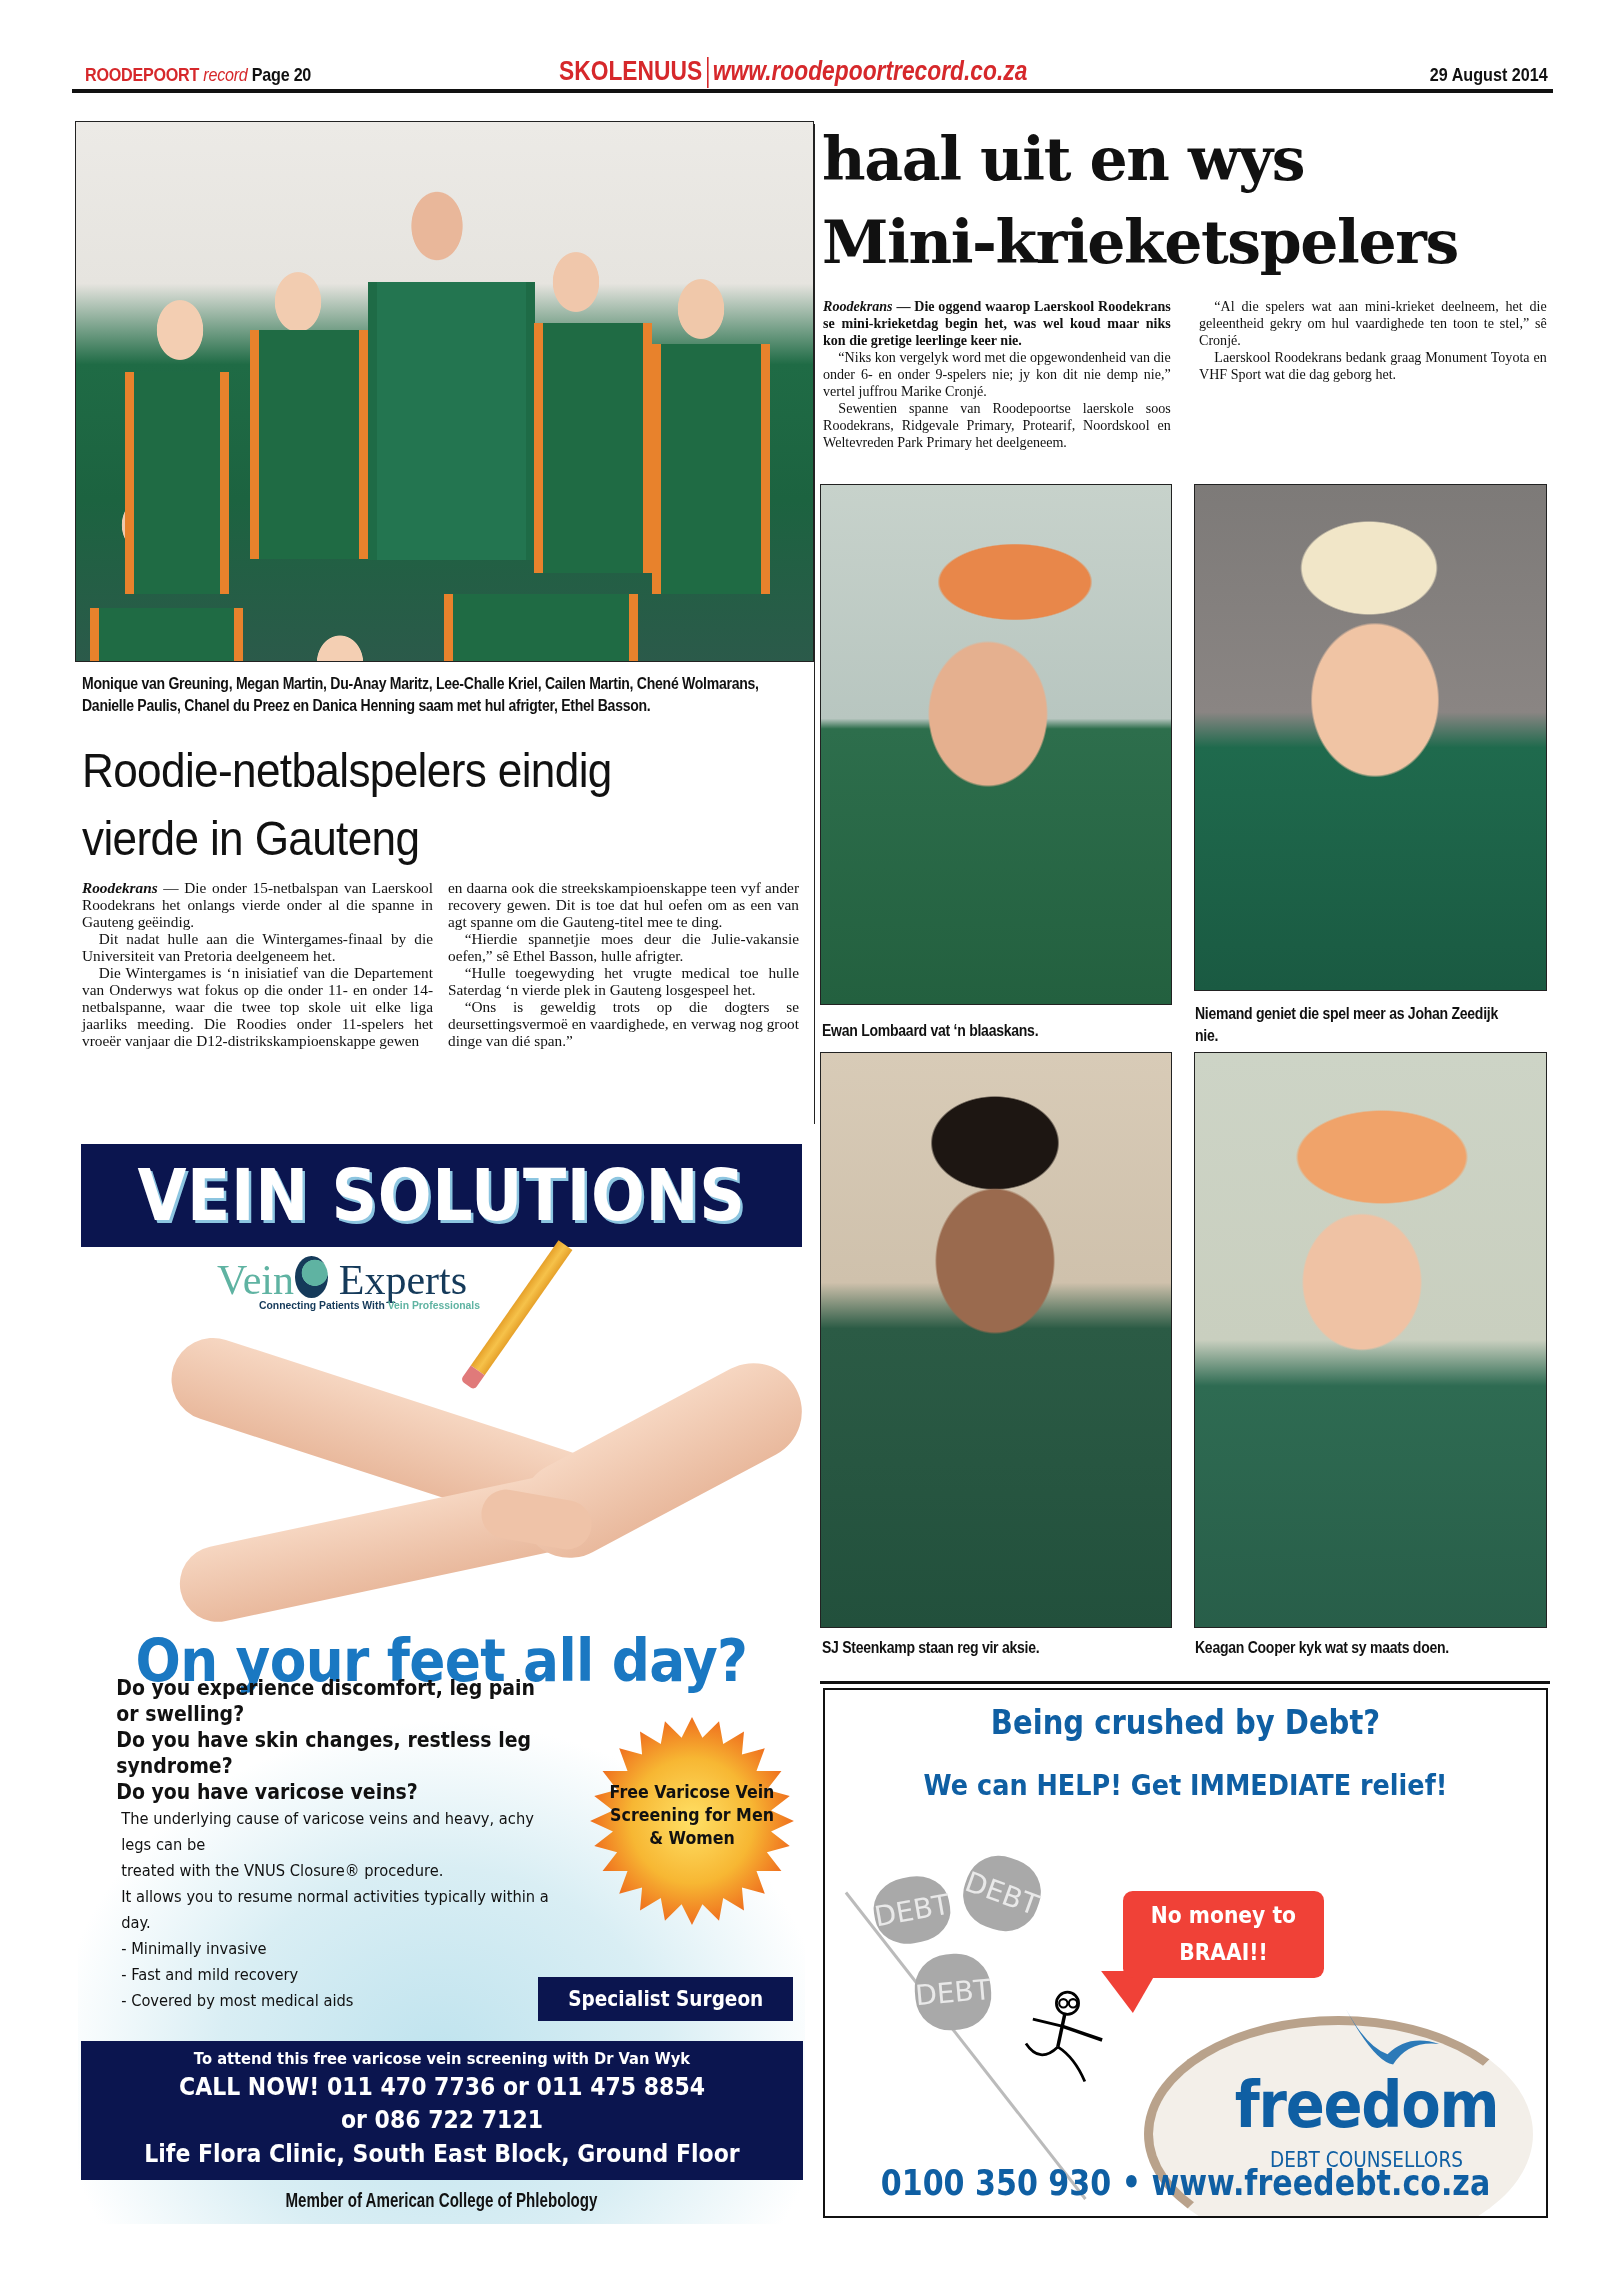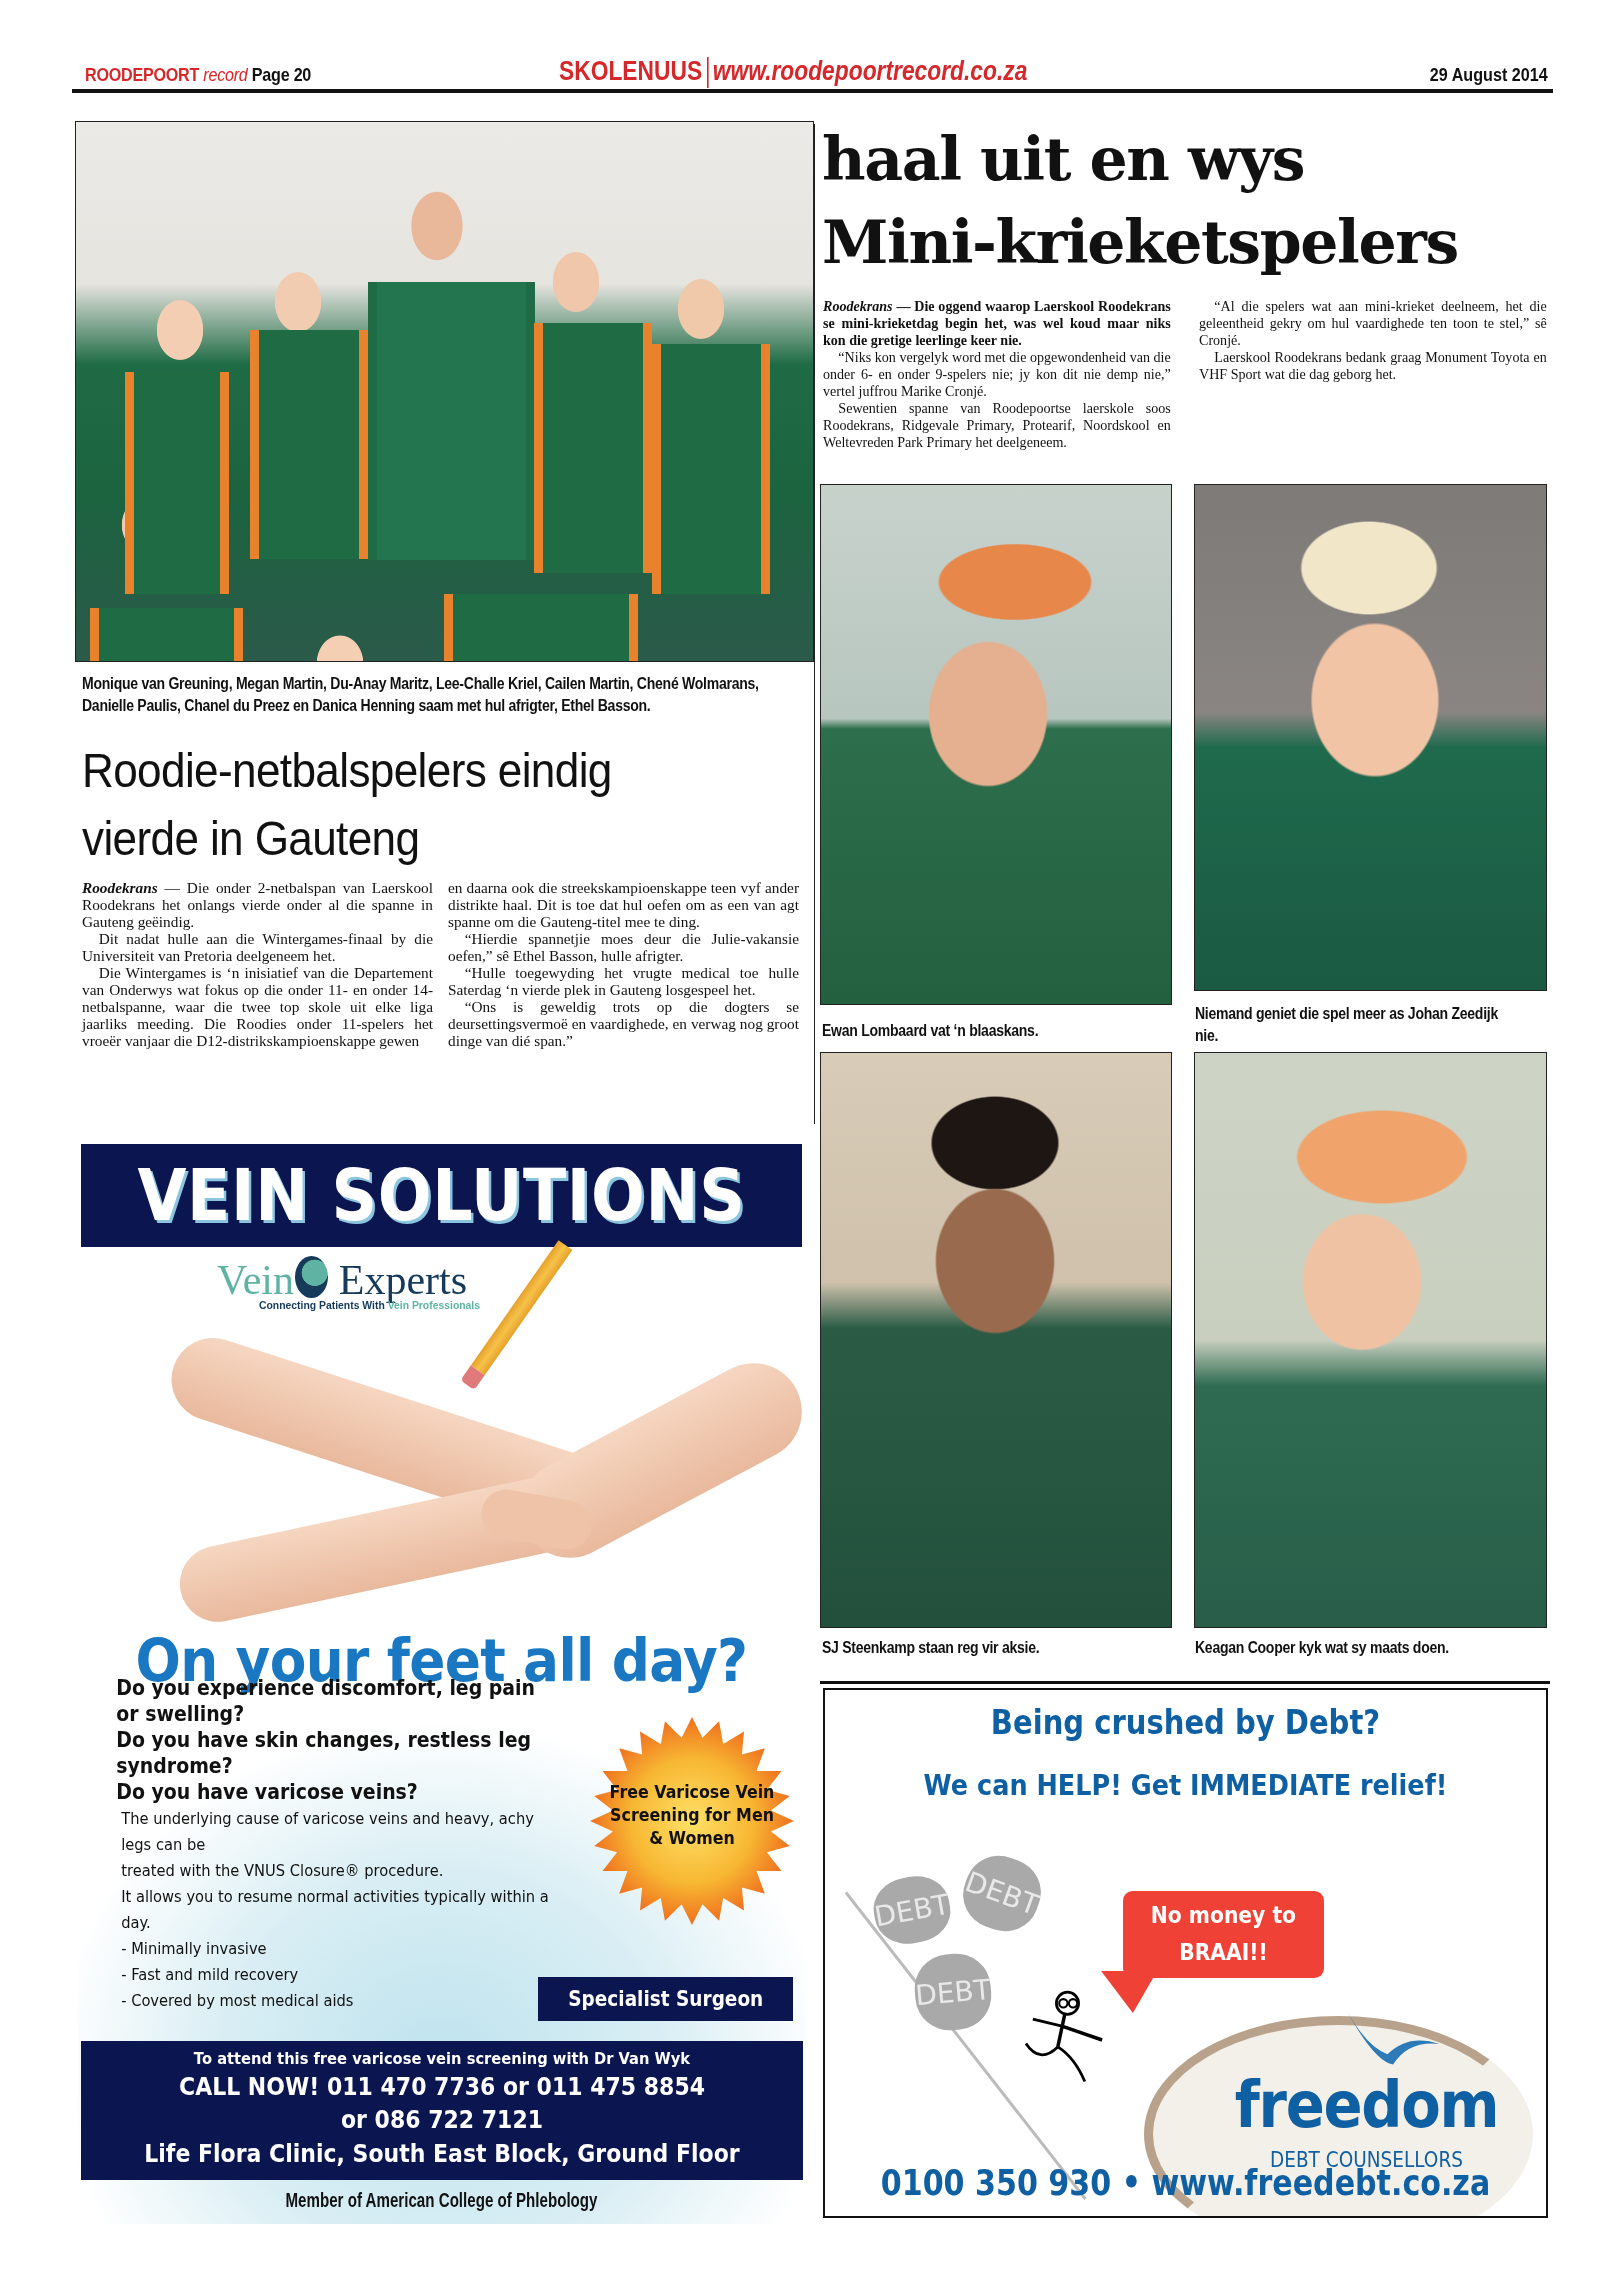--- a/index.html
+++ b/index.html
@@ -153,26 +153,26 @@
   <div class="jersey" style="left:14px; top:486px; width:153px; height:62px;"></div>
 </div>
 <div class="abs caption" style="left:82px; top:673px; width:777px;">Monique van Greuning, Megan Martin, Du-Anay Maritz, Lee-Challe Kriel, Cailen Martin, Chené Wolmarans, Danielle Paulis, Chanel du Preez en Danica Henning saam met hul afrigter, Ethel Basson.</div>
 
 <div class="abs hl-netball">
   <div>Roodie-netbalspelers eindig</div>
   <div>vierde in Gauteng</div>
 </div>
 
 <div class="abs body" style="left:82px; top:879px; width:351px;">
-  <p class="first"><span class="place lead">Roodekrans</span> <span>— Die onder 2-netbalspan van Laerskool Roodekrans het onlangs vierde onder al die spanne in Gauteng geëindig.</span></p>
+  <p class="first"><span class="place lead">Roodekrans</span> <span>— Die onder 15-netbalspan van Laerskool Roodekrans het onlangs vierde onder al die spanne in Gauteng geëindig.</span></p>
   <p>Dit nadat hulle aan die Wintergames-finaal by die Universiteit van Pretoria deelgeneem het.</p>
   <p>Die Wintergames is ‘n inisiatief van die Departement van Onderwys wat fokus op die onder 11- en onder 14-netbalspanne, waar die twee top skole uit elke liga jaarliks meeding. Die Roodies onder 11-spelers het vroeër vanjaar die D12-distrikskampioenskappe gewen</p>
 </div>
 <div class="abs body" style="left:448px; top:879px; width:351px;">
-  <p class="first">en daarna ook die streekskampioenskappe teen vyf ander distrikte haal. Dit is toe dat hul oefen om as een van agt spanne om die Gauteng-titel mee te ding.</p>
+  <p class="first">en daarna ook die streekskampioenskappe teen vyf ander recovery gewen. Dit is toe dat hul oefen om as een van agt spanne om die Gauteng-titel mee te ding.</p>
   <p>“Hierdie spannetjie moes deur die Julie-vakansie oefen,” sê Ethel Basson, hulle afrigter.</p>
   <p>“Hulle toegewyding het vrugte medical toe hulle Saterdag ‘n vierde plek in Gauteng losgespeel het.</p>
   <p>“Ons is geweldig trots op die dogters se deursettingsvermoë en vaardighede, en verwag nog groot dinge van dié span.”</p>
 </div>
 
 <div class="abs hl-cricket">
   <div>haal uit en wys</div>
   <div>Mini-krieketspelers</div>
 </div>
 <div class="abs body cricket-col" style="left:823px; top:297px; width:378px;">

